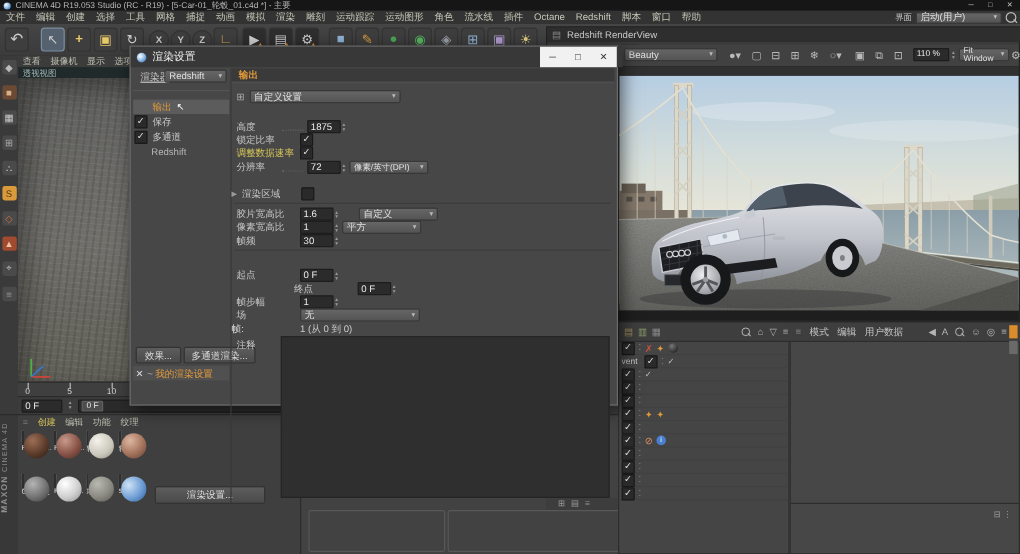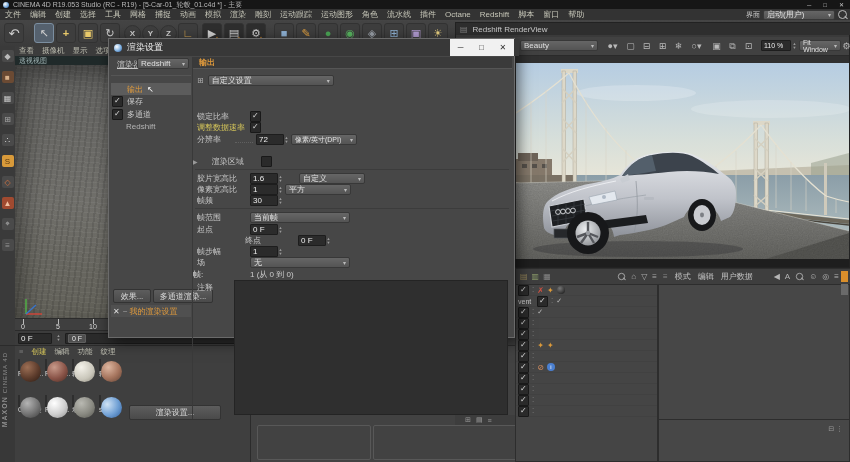--- a/index.html
+++ b/index.html
@@ -563,20 +563,29 @@
         <span>输出</span>
       </div>
     <div class="row" style="left:88px;top:36px;">
       <span style="color:#aaa;font-size:8px;">⊞</span>
       <span class="dd" style="width:126px;margin-left:4px;">
         <span>自定义设置</span>
           <span class="ar">▾</span>
       </span>
     </div>
 
+    <div class="row" style="left:88px;top:61px;width:312px;">
+      <span class="flab" style="width:35px;">高度</span>
+        <span class="lead" style="width:0;flex:0 1 18px;"></span>
+      <span class="inp" style="width:28px;">1875</span>
+      <span class="stp">
+          <span>▲</span>
+          <span>▼</span>
+        </span>
+    </div>
     <div class="row" style="left:88px;top:83px;width:312px;">
       <span class="flab hl" style="width:53px;">调整数据速率</span>
       <span class="cb on"></span>
     </div>
     <div class="row" style="left:88px;top:72px;width:312px;">
       <span class="flab" style="width:53px;">锁定比率</span>
       <span class="cb on"></span>
     </div>
     <div class="row" style="left:88px;top:95px;width:312px;">
       <span class="flab" style="width:35px;">分辨率</span>
@@ -586,21 +595,21 @@
           <span>▲</span>
           <span>▼</span>
         </span>
       <span class="dd" style="width:66px;margin-left:2px;font-size:7px;">
           <span>像素/英寸(DPI)</span>
           <span class="ar">▾</span>
         </span>
     </div>
     <div class="row" style="left:84px;top:117px;width:316px;">
       <span style="color:#999;font-size:6px;">▶</span>
-      <span class="flab" style="width:49px;margin-left:14px;">渲染区域</span>
+      <span class="flab" style="width:49px;margin-left:4px;">渲染区域</span>
       <span class="cb"></span>
     </div>
     <div class="abs" style="left:86px;top:130px;width:314px;border-top:1px solid #3c3c3c;"></div>
     <div class="row" style="left:88px;top:134px;width:312px;">
       <span class="flab" style="width:53px;">胶片宽高比</span>
       <span class="inp" style="width:28px;">1.6</span>
       <span class="stp">
           <span>▲</span>
           <span>▼</span>
         </span>
@@ -623,27 +632,20 @@
     </div>
     <div class="row" style="left:88px;top:156px;width:312px;">
       <span class="flab" style="width:53px;">帧频</span>
       <span class="inp" style="width:28px;">30</span>
       <span class="stp">
           <span>▲</span>
           <span>▼</span>
         </span>
     </div>
     <div class="abs" style="left:86px;top:169px;width:314px;border-top:1px solid #3c3c3c;"></div>
-    <div class="row" style="left:88px;top:173px;width:312px;">
-      <span class="flab" style="width:53px;">帧范围</span>
-      <span class="dd" style="width:100px;">
-          <span>当前帧</span>
-          <span class="ar">▾</span>
-        </span>
-    </div>
     <div class="row" style="left:88px;top:185px;width:312px;">
       <span class="flab" style="width:53px;">起点</span>
       <span class="inp" style="width:28px;">0 F</span>
       <span class="stp">
           <span>▲</span>
           <span>▼</span>
         </span>
     </div>
     <div class="row" style="left:88px;top:196px;width:312px;">
       <span class="flab" style="width:53px;padding-left:48px;">终点</span>

